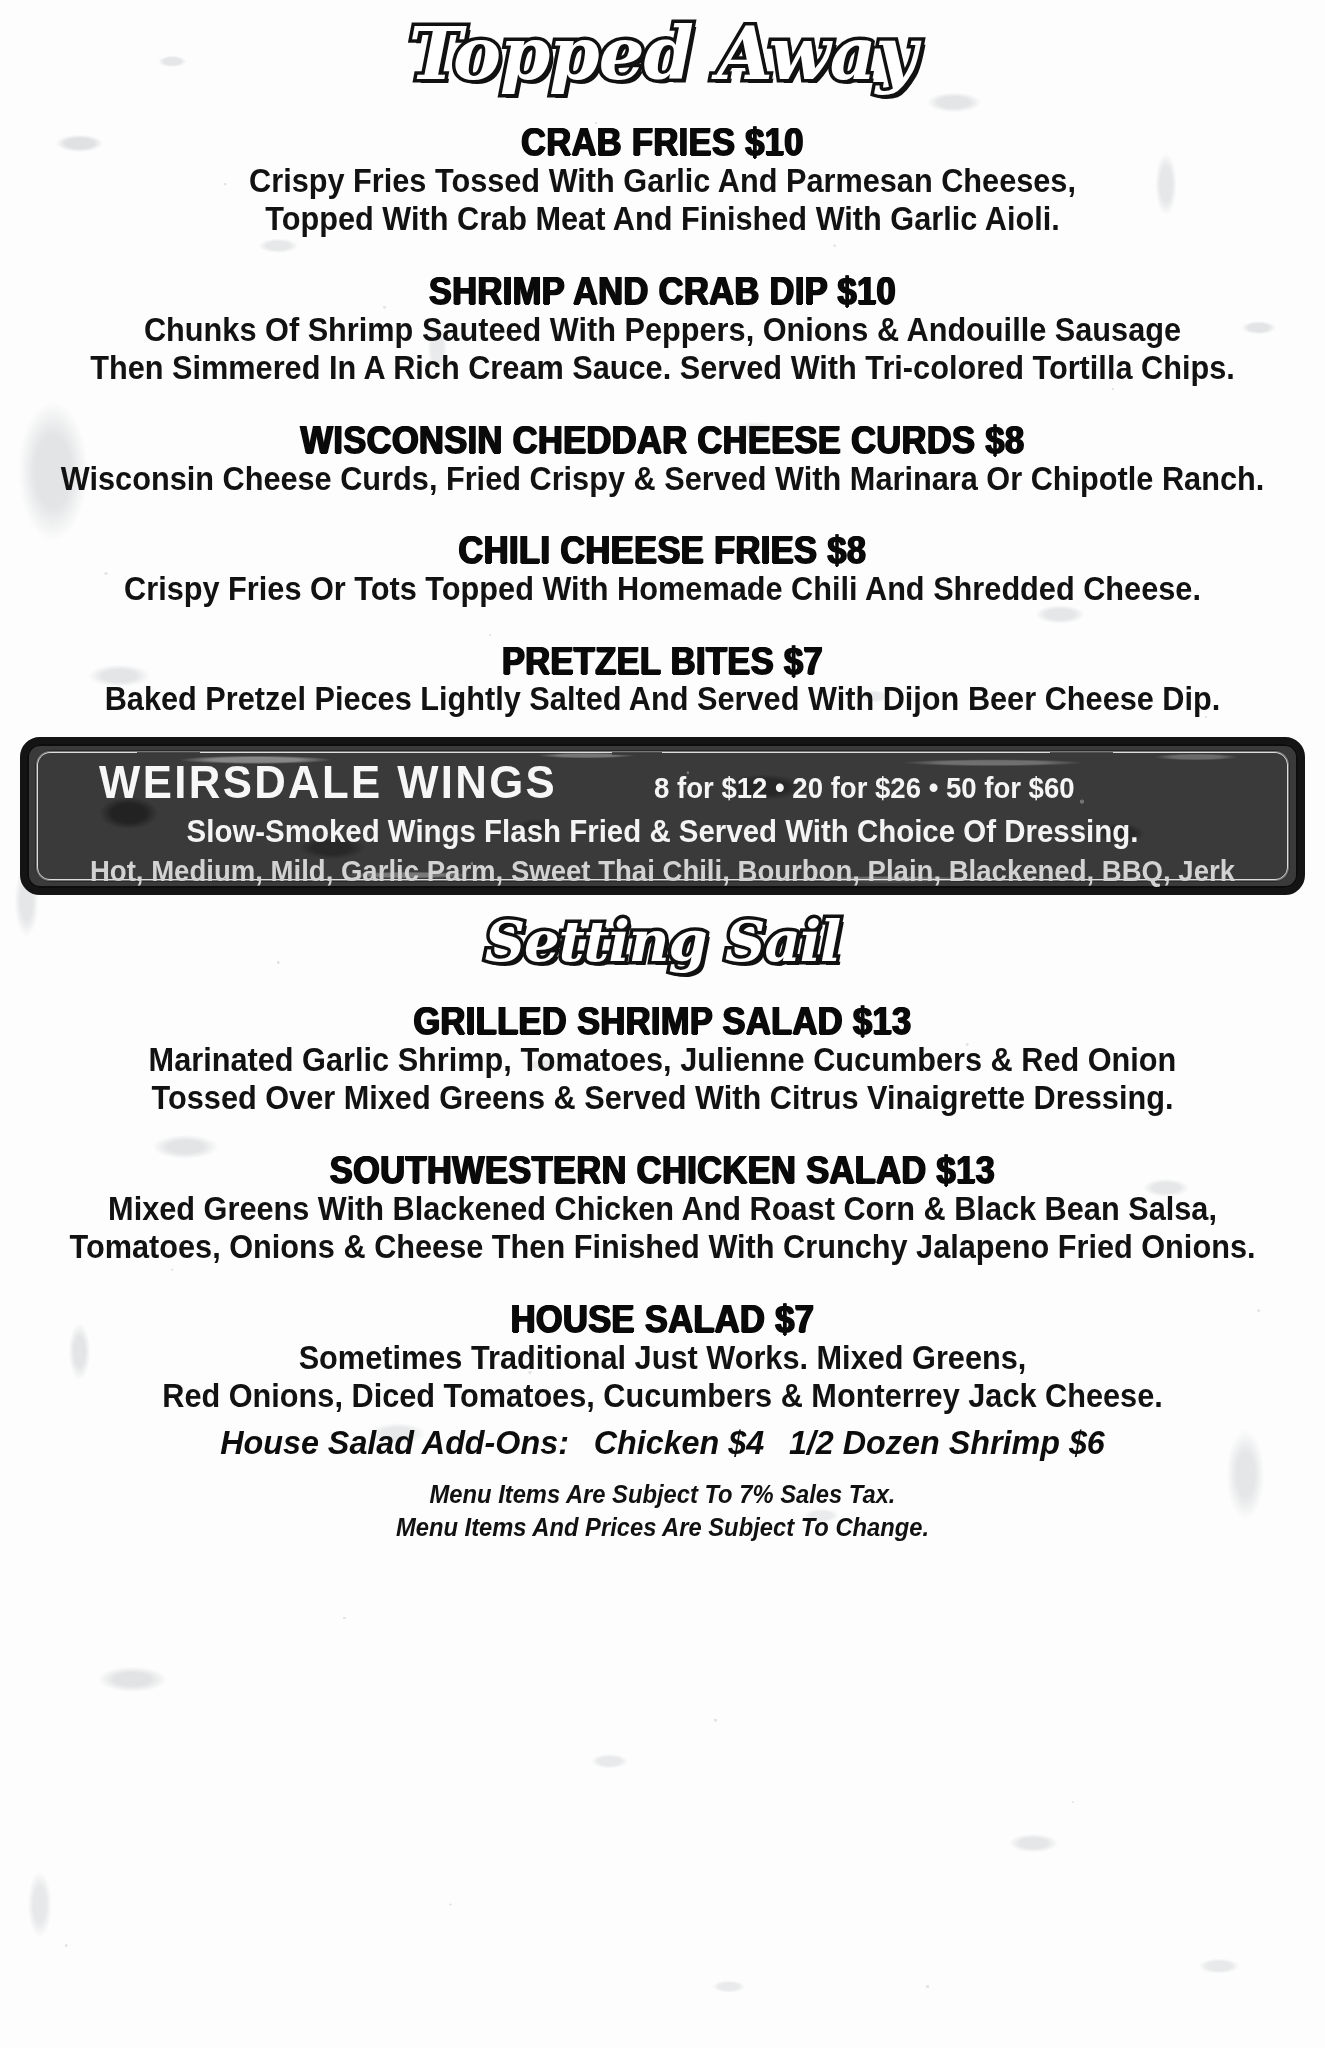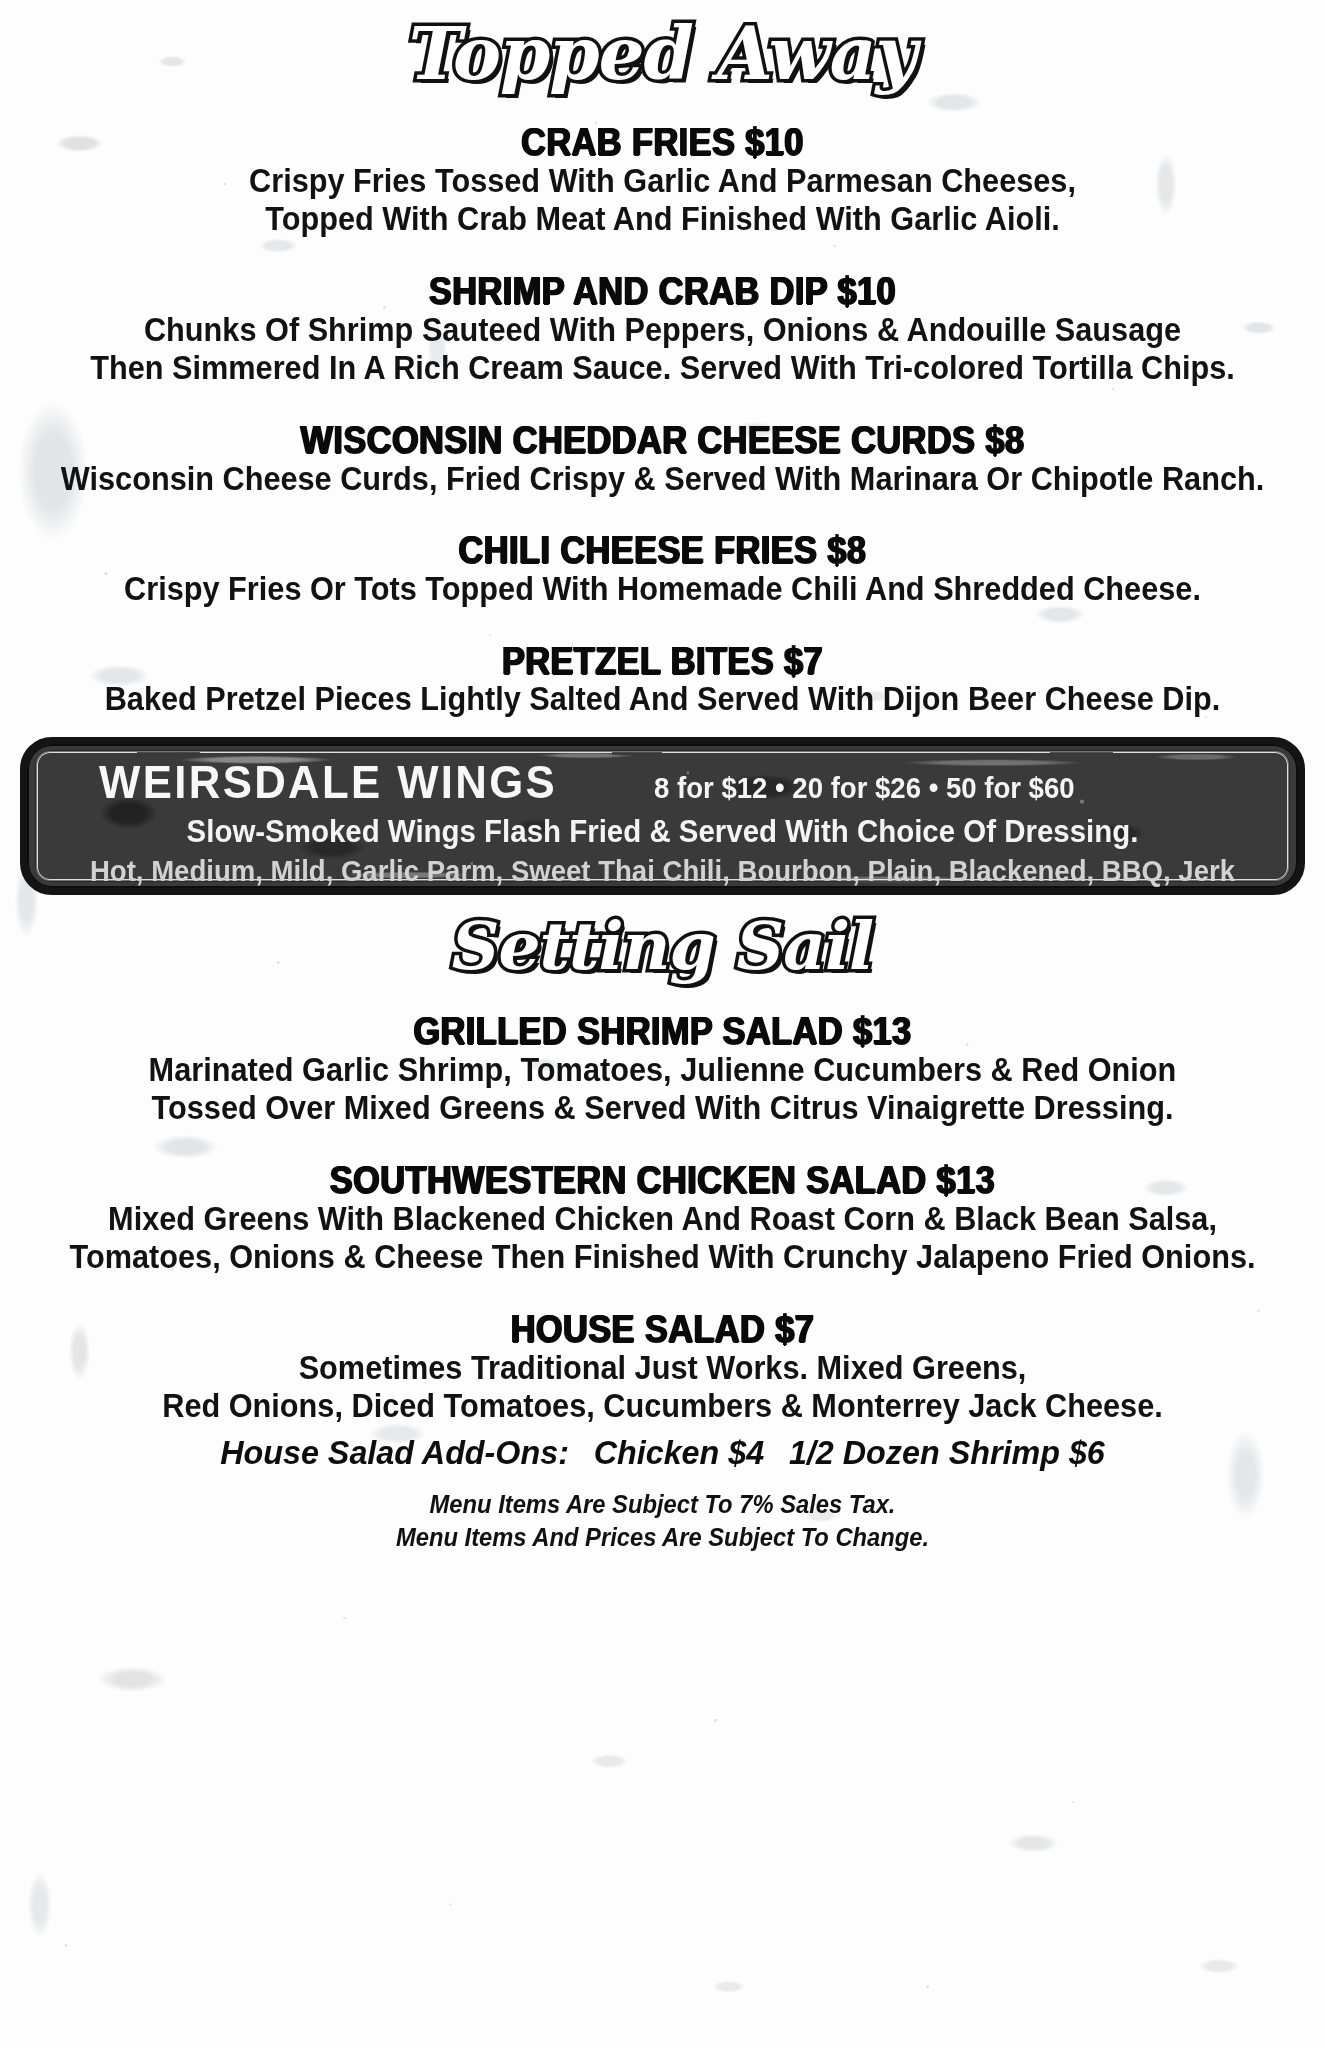--- a/index.html
+++ b/index.html
@@ -113,21 +113,21 @@
       -1px -1px 0 #111111,
        1px -1px 0 #111111,
       -1px  1px 0 #111111;
   }
   #title-anchors {
     font-size:72px;
     margin-top:18px;
     margin-bottom:2px;
   }
   #title-setting {
-    font-size:66px;
+    font-size:56px;
     margin-top:18px;
     margin-bottom:6px;
   }
 
   
   .item-name {
     font-family:"Liberation Sans Narrow","Liberation Sans", sans-serif;
     font-weight:700;
     font-size:39px;
     line-height:1.02;
@@ -150,21 +150,21 @@
   }
 
   .menu-item { margin-bottom:7px;margin-top:32px; }
   .menu-item .item-desc:first-of-type { margin-top:1px; }
 
   
   #wings-panel {
     position:relative;
     margin:18px 6px 0 6px;
     height:158px;
-    border-radius:32px;
+    border-radius:20px;
     background:#3a3a3a;
     border:7px solid #141414;
     box-shadow:0 0 0 2px #0d0d0d inset;
     overflow:hidden;
   }
   #wings-panel .panel-grunge {
     position:absolute;
     inset:0;
     pointer-events:none;
     opacity:.85;

